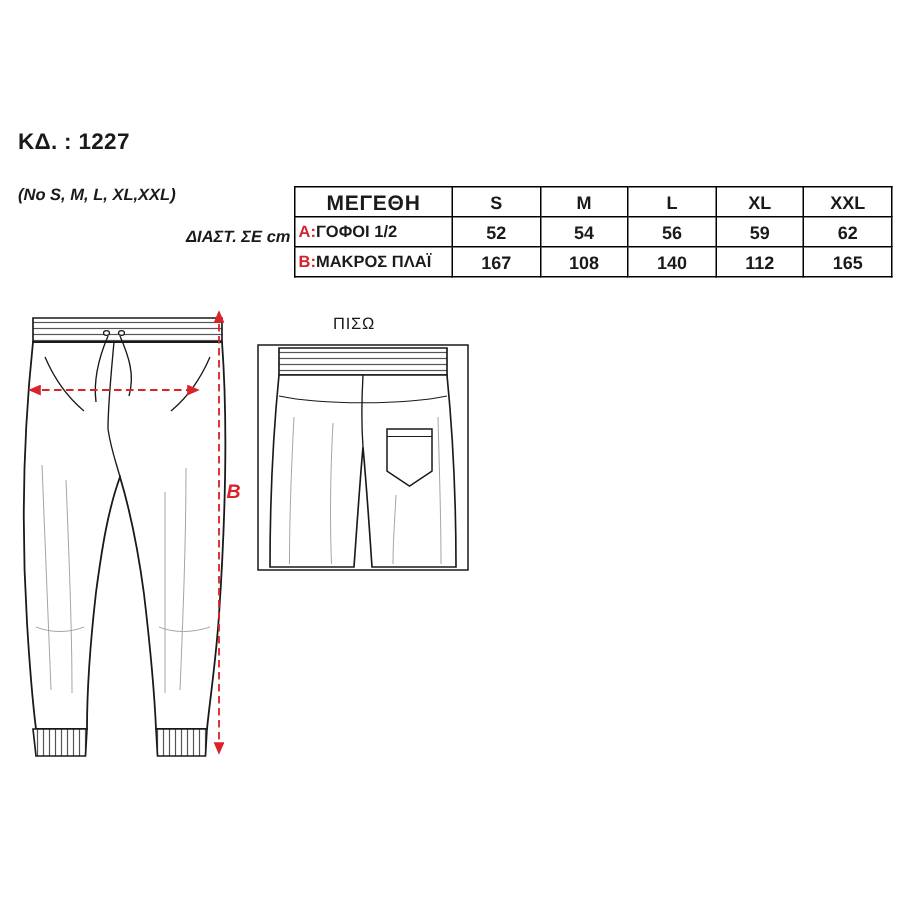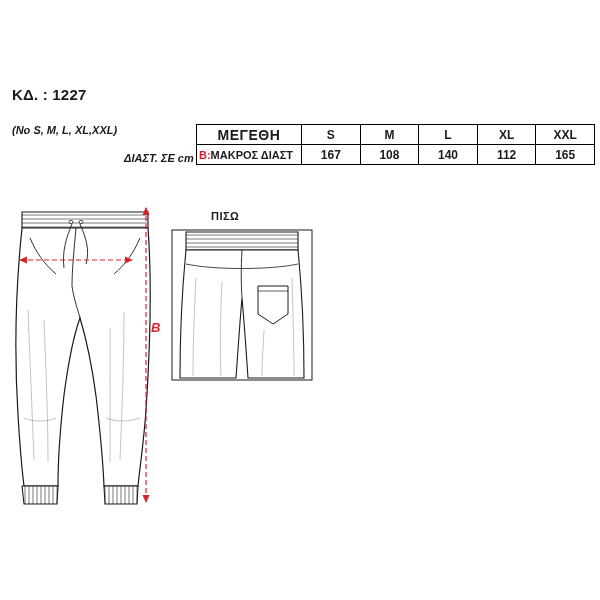--- a/index.html
+++ b/index.html
@@ -96,24 +96,24 @@
   
   .drawing-area {
     position: absolute;
     left: 0;
     top: 190px;
     width: 600px;
     height: 330px;
   }
   .piso-label {
     position: absolute;
-    left: 211px;
+    left: 222px;
     top: 210px;
     font-size: 11px;
-    font-weight: bold;
+    font-weight: normal;
     letter-spacing: 0.5px;
   }
   .letter-A {
     position: absolute;
     left: 99px;
     top: 243px;
     font-size: 13px;
     font-weight: bold;
     font-style: italic;
     color: #d8232a;
@@ -141,21 +141,29 @@
     <tbody>
         <tr>
       <td class="col-first hdr-label">ΜΕΓΕΘΗ</td>
       <td class="col-size">S</td>
       <td class="col-size">M</td>
       <td class="col-size">L</td>
       <td class="col-size">XL</td>
       <td class="col-size">XXL</td>
     </tr>
     <tr>
-      <td class="col-first rowlabel"><span class="marker">Β:</span><span>ΜΑΚΡΟΣ ΔΙΑΣΤ</span></td>
+      <td class="col-first rowlabel"><span class="marker">Α:</span><span>ΓΟΦΟΙ 1/2</span></td>
+      <td>52</td>
+      <td>54</td>
+      <td>56</td>
+      <td>59</td>
+      <td>62</td>
+    </tr>
+    <tr>
+      <td class="col-first rowlabel"><span class="marker">Β:</span><span>ΜΑΚΡΟΣ ΠΛΑΪ</span></td>
       <td>167</td>
       <td>108</td>
       <td>140</td>
       <td>112</td>
       <td>165</td>
     </tr>
   </tbody>
     </table>
 
   <div class="piso-label">ΠΙΣΩ</div>

